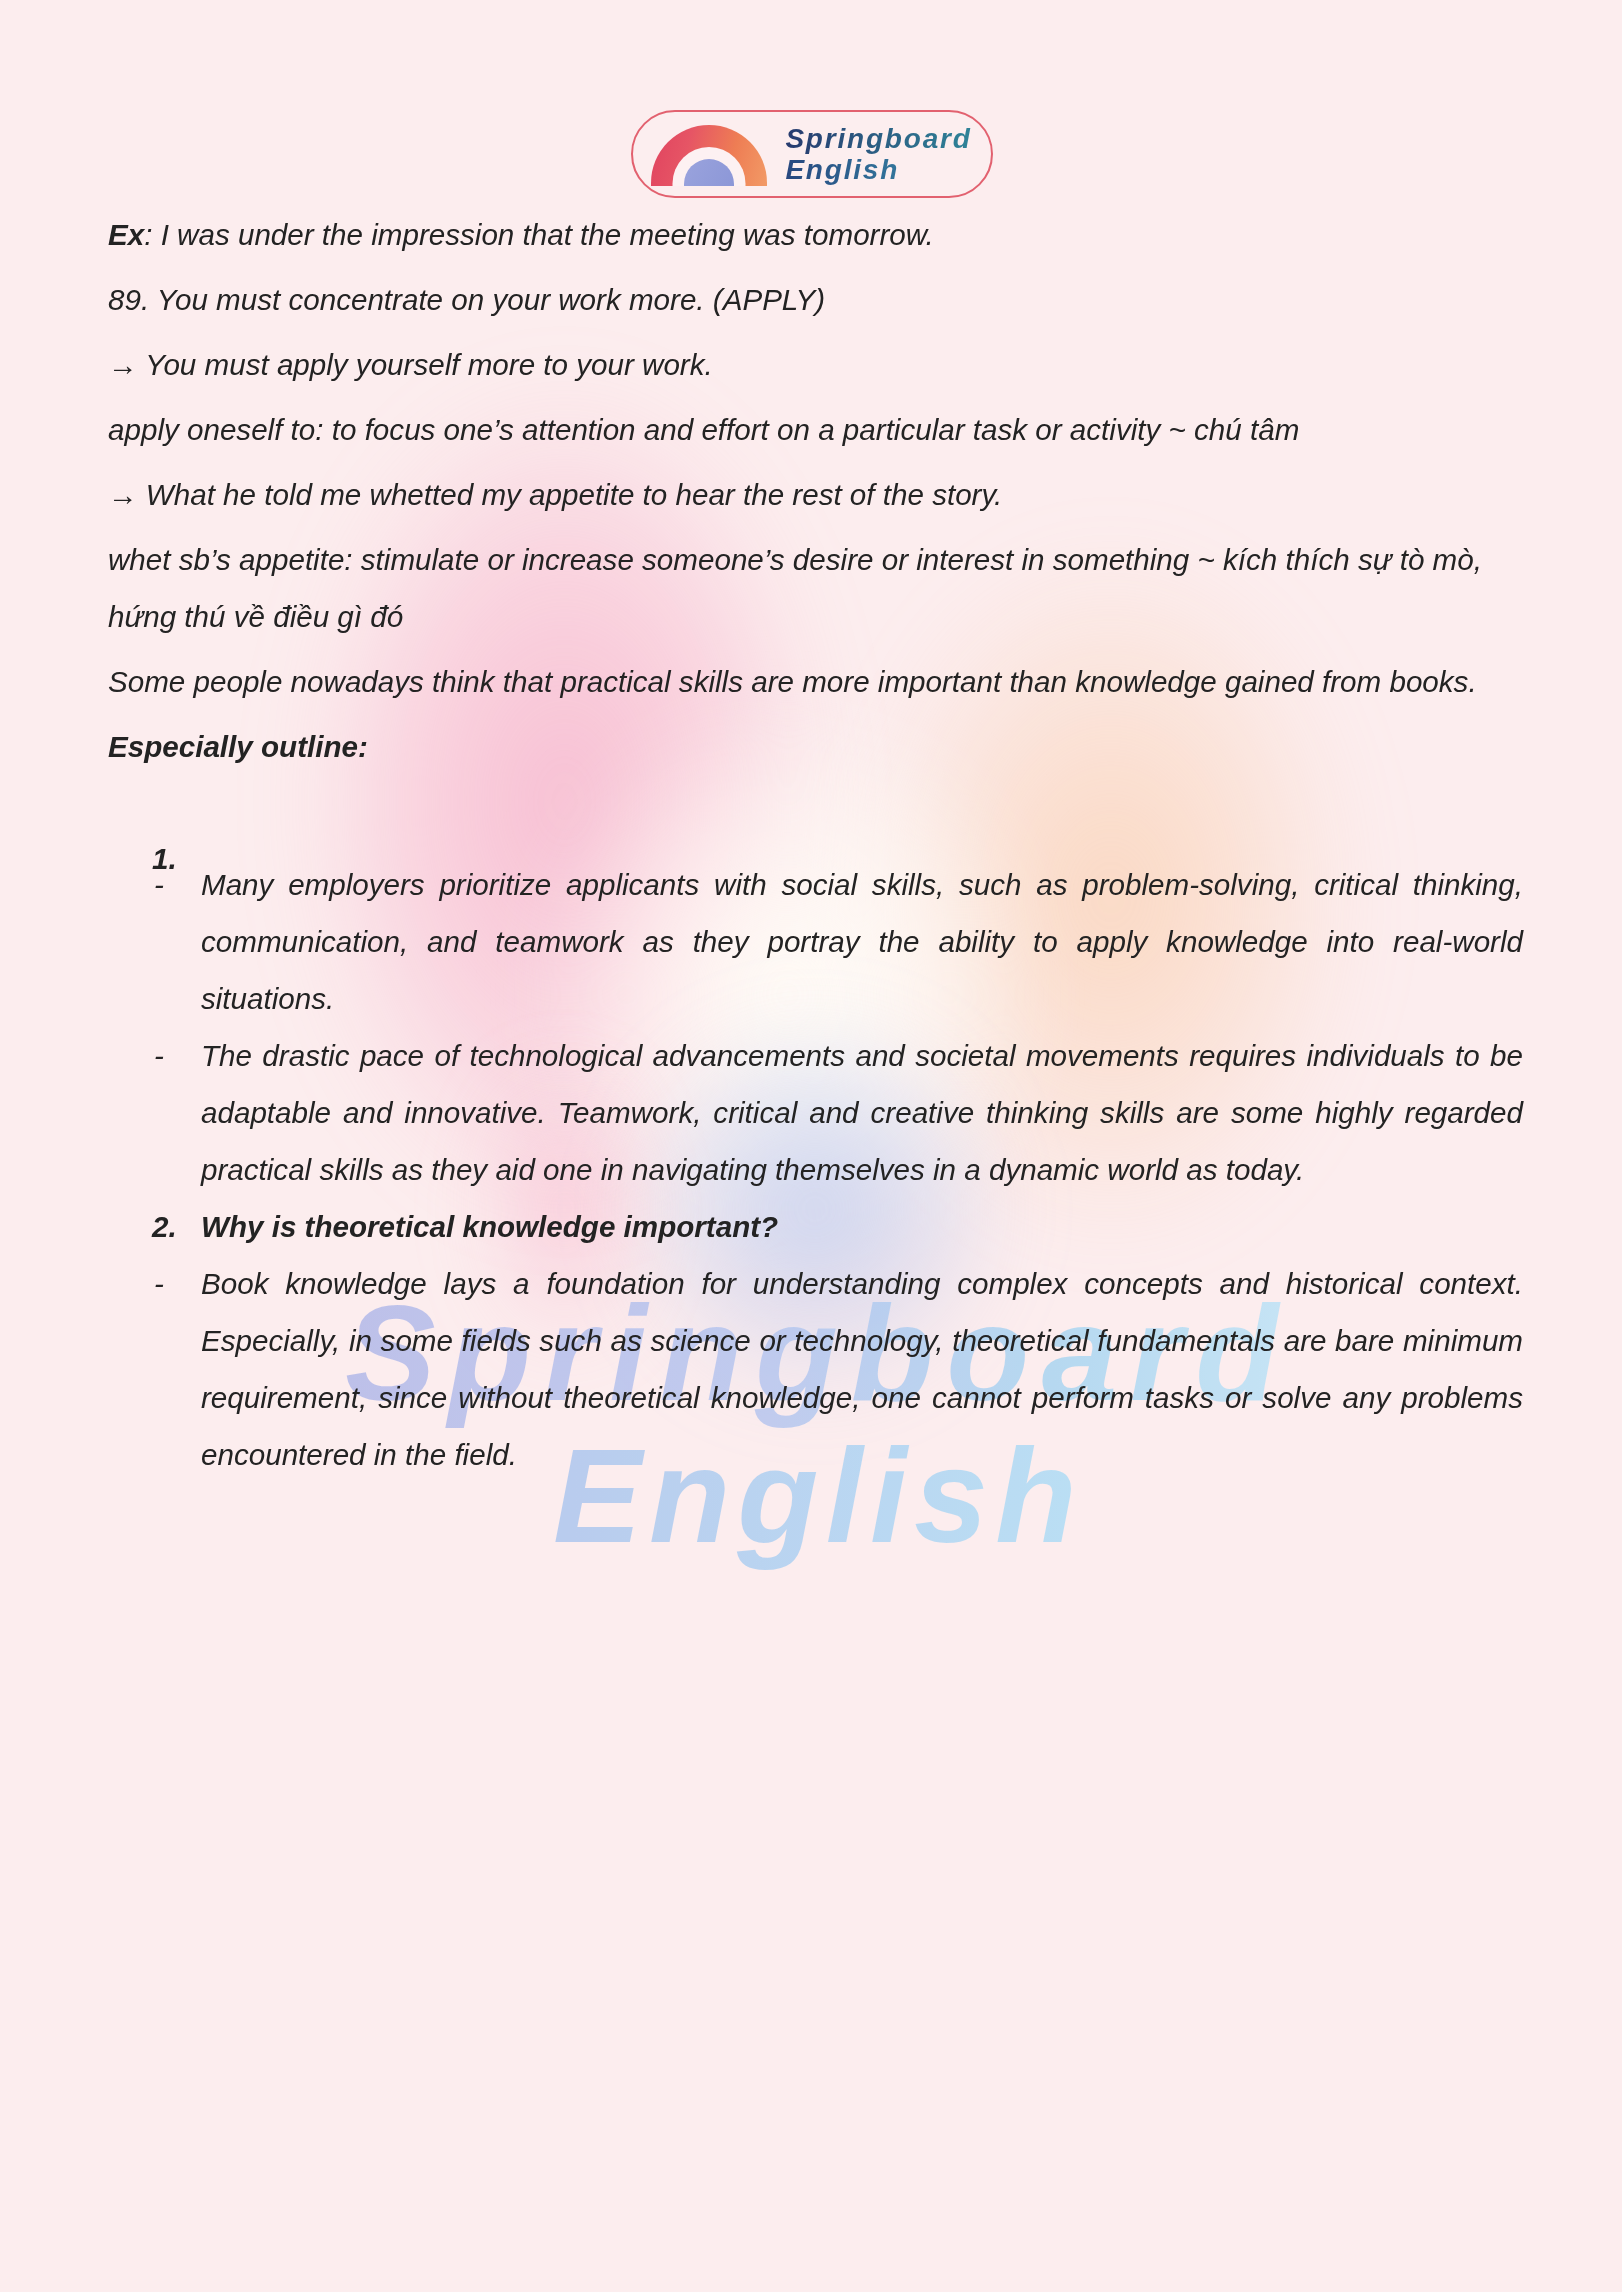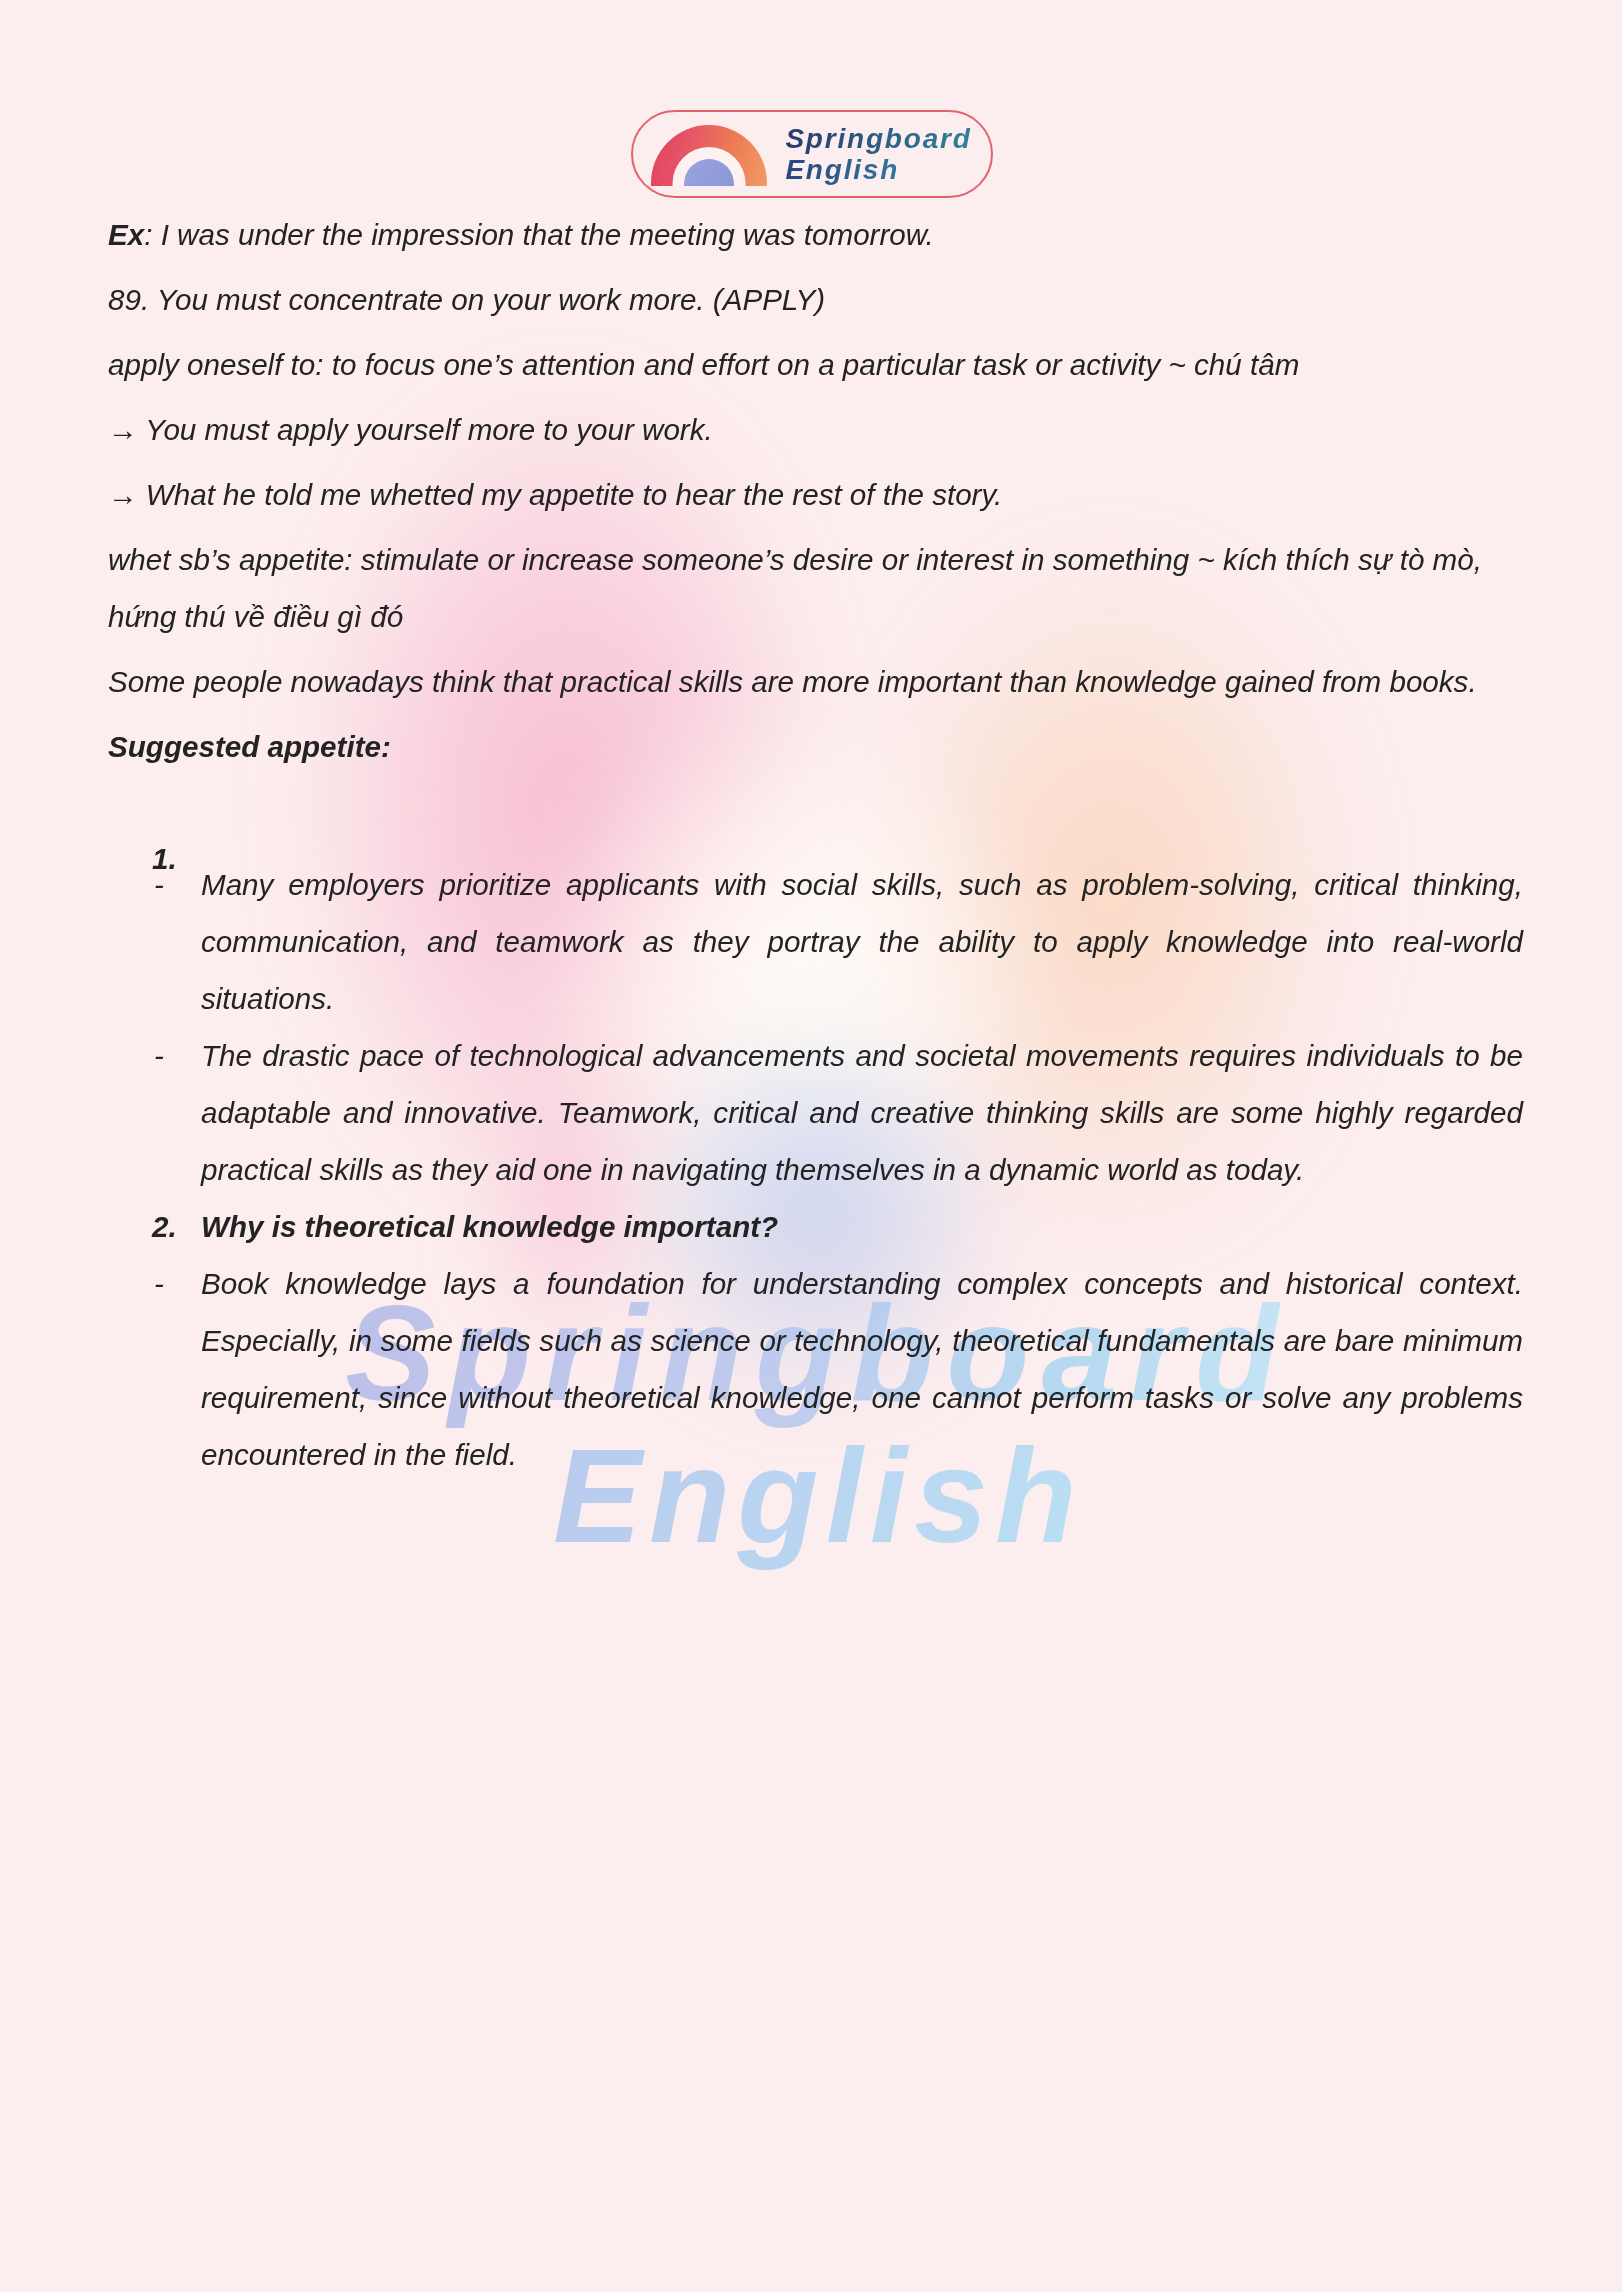--- a/index.html
+++ b/index.html
@@ -100,29 +100,29 @@
     <span class="lt1">Springboard</span>
     <span class="lt2">English</span>
   </span>
 </div>
 
 <div class="content">
 
   <p class="mt-first"><span class="bold">Ex</span><span>: I was under the impression that the meeting was tomorrow.</span></p>
 
   <p class="mt-63">89. You must concentrate on your work more. (APPLY)</p>
+  <p>→ You must apply yourself more to your work.</p>
   <p>apply oneself to:  to focus one’s attention and effort on a particular task or activity ~ chú tâm</p>
-  <p>→ You must apply yourself more to your work.</p>
 
   <p>→ What he told me whetted my appetite to hear the rest of the story.</p>
   <p>whet sb’s appetite: stimulate or increase someone’s desire or interest in something ~ kích thích sự tò mò, hứng thú về điều gì đó</p>
 
   <p class="mt-121 justify">Some people nowadays think that practical skills are more important than knowledge gained from books.</p>
 
-  <p class="mt-46 bold">Suggested appetite:</p>
+  <p class="mt-46 bold">Especially outline:</p>
 
   <div class="num-item mt-61">
     <span class="num">1.</span>
   </div>
 
   <div class="bullet mt-91 justify">
     <span class="marker">-</span>
     <span>Many employers prioritize applicants with social skills, such as problem-solving, critical thinking, communication, and teamwork as they portray the ability to apply knowledge into real-world situations.</span>
   </div>
   <div class="bullet justify">

